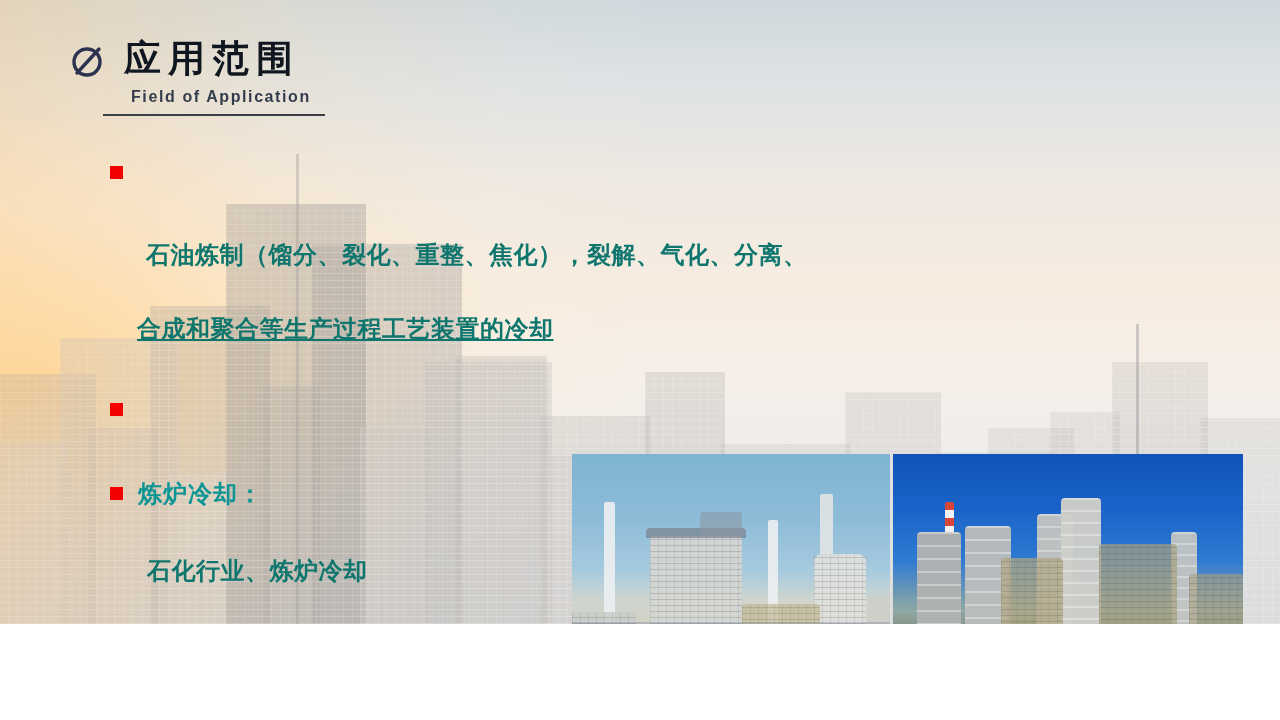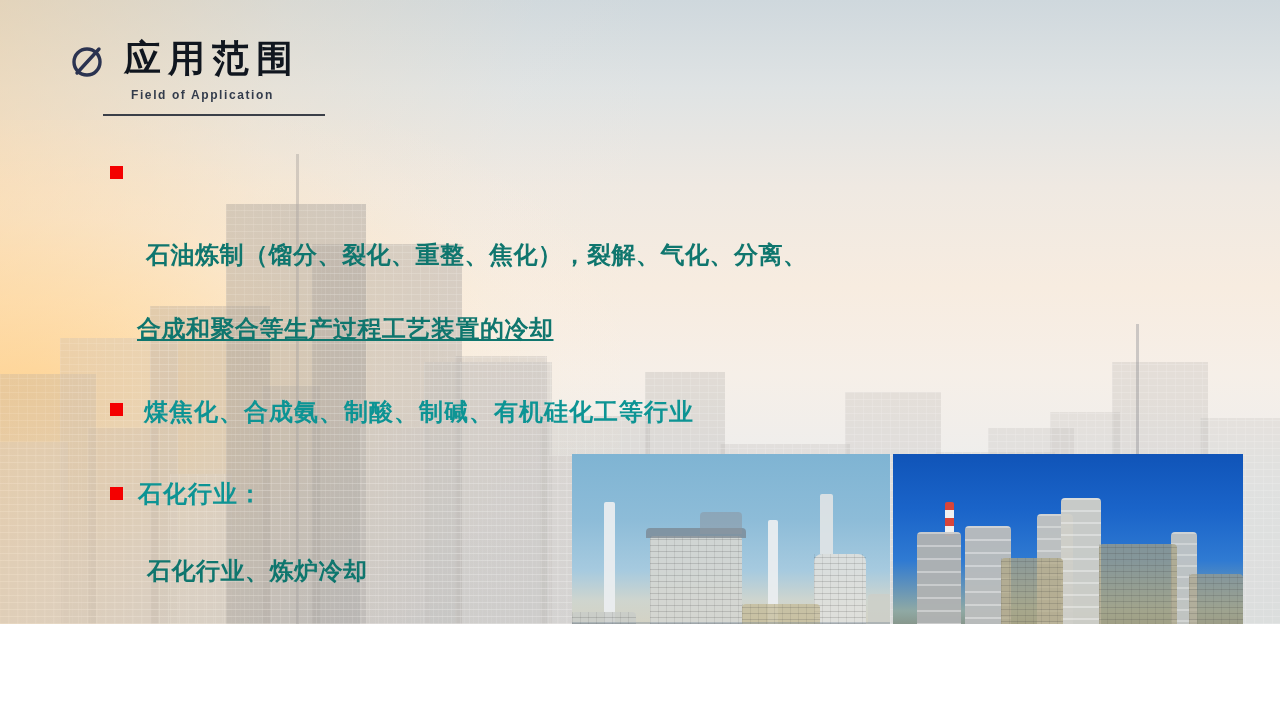--- a/index.html
+++ b/index.html
@@ -45,21 +45,21 @@
     position:absolute;left:68px;top:41px;width:40px;height:40px;
   }
   .title-cn{
     position:absolute;left:124px;top:34px;
     font-size:37px;font-weight:bold;color:#10161f;letter-spacing:7px;
     font-family:"DejaVu Sans","Liberation Sans",sans-serif;
     white-space:nowrap;
   }
   .title-en{
     position:absolute;left:131px;top:88px;
-    font-size:12px;font-weight:bold;color:#333c4c;letter-spacing:1.6px;
+    font-size:16px;font-weight:bold;color:#333c4c;letter-spacing:1.6px;
     white-space:nowrap;
   }
   .title-rule{
     position:absolute;left:103px;top:114px;width:222px;height:2px;
     background:#3a3f48;
   }
 
   
   .logo{position:absolute;left:1063px;top:74px;white-space:nowrap;line-height:1;}
   .logo-eco{
@@ -166,24 +166,23 @@
 
   <div class="blk" style="left:0;top:0;width:1280px;height:720px;">
 
     <span class="bullet" style="left:110px;top:166px;"></span>
 
     <span class="body-txt" style="left:146px;top:239px;">石油炼制（馏分、裂化、重整、焦化），裂解、气化、分离、</span>
 
     <span class="body-txt" style="left:137px;top:313px;text-decoration:underline;">合成和聚合等生产过程工艺装置的冷却</span>
 
     <span class="bullet" style="left:110px;top:403px;"></span>
-    <span class="head-txt" style="left:144px;top:396px;">煤焦化、合成氨、制酸、制碱、有机硅化工等行业</span>
 
     <span class="bullet" style="left:110px;top:487px;"></span>
-    <span class="head-txt" style="left:138px;top:478px;">石化行业：</span>
+    <span class="head-txt" style="left:138px;top:478px;">炼炉冷却：</span>
 
     <span class="body-txt" style="left:147px;top:555px;">石化行业、炼炉冷却</span>
   </div>
 
   <div class="photo ph-left">
 
     <div class="pstack" style="left:32px;top:48px;width:11px;height:160px;"></div>
     <div class="pstack" style="left:196px;top:66px;width:10px;height:140px;"></div>
     <div class="pstack" style="left:248px;top:40px;width:13px;height:60px;background:rgba(225,228,230,.9);"></div>
 

